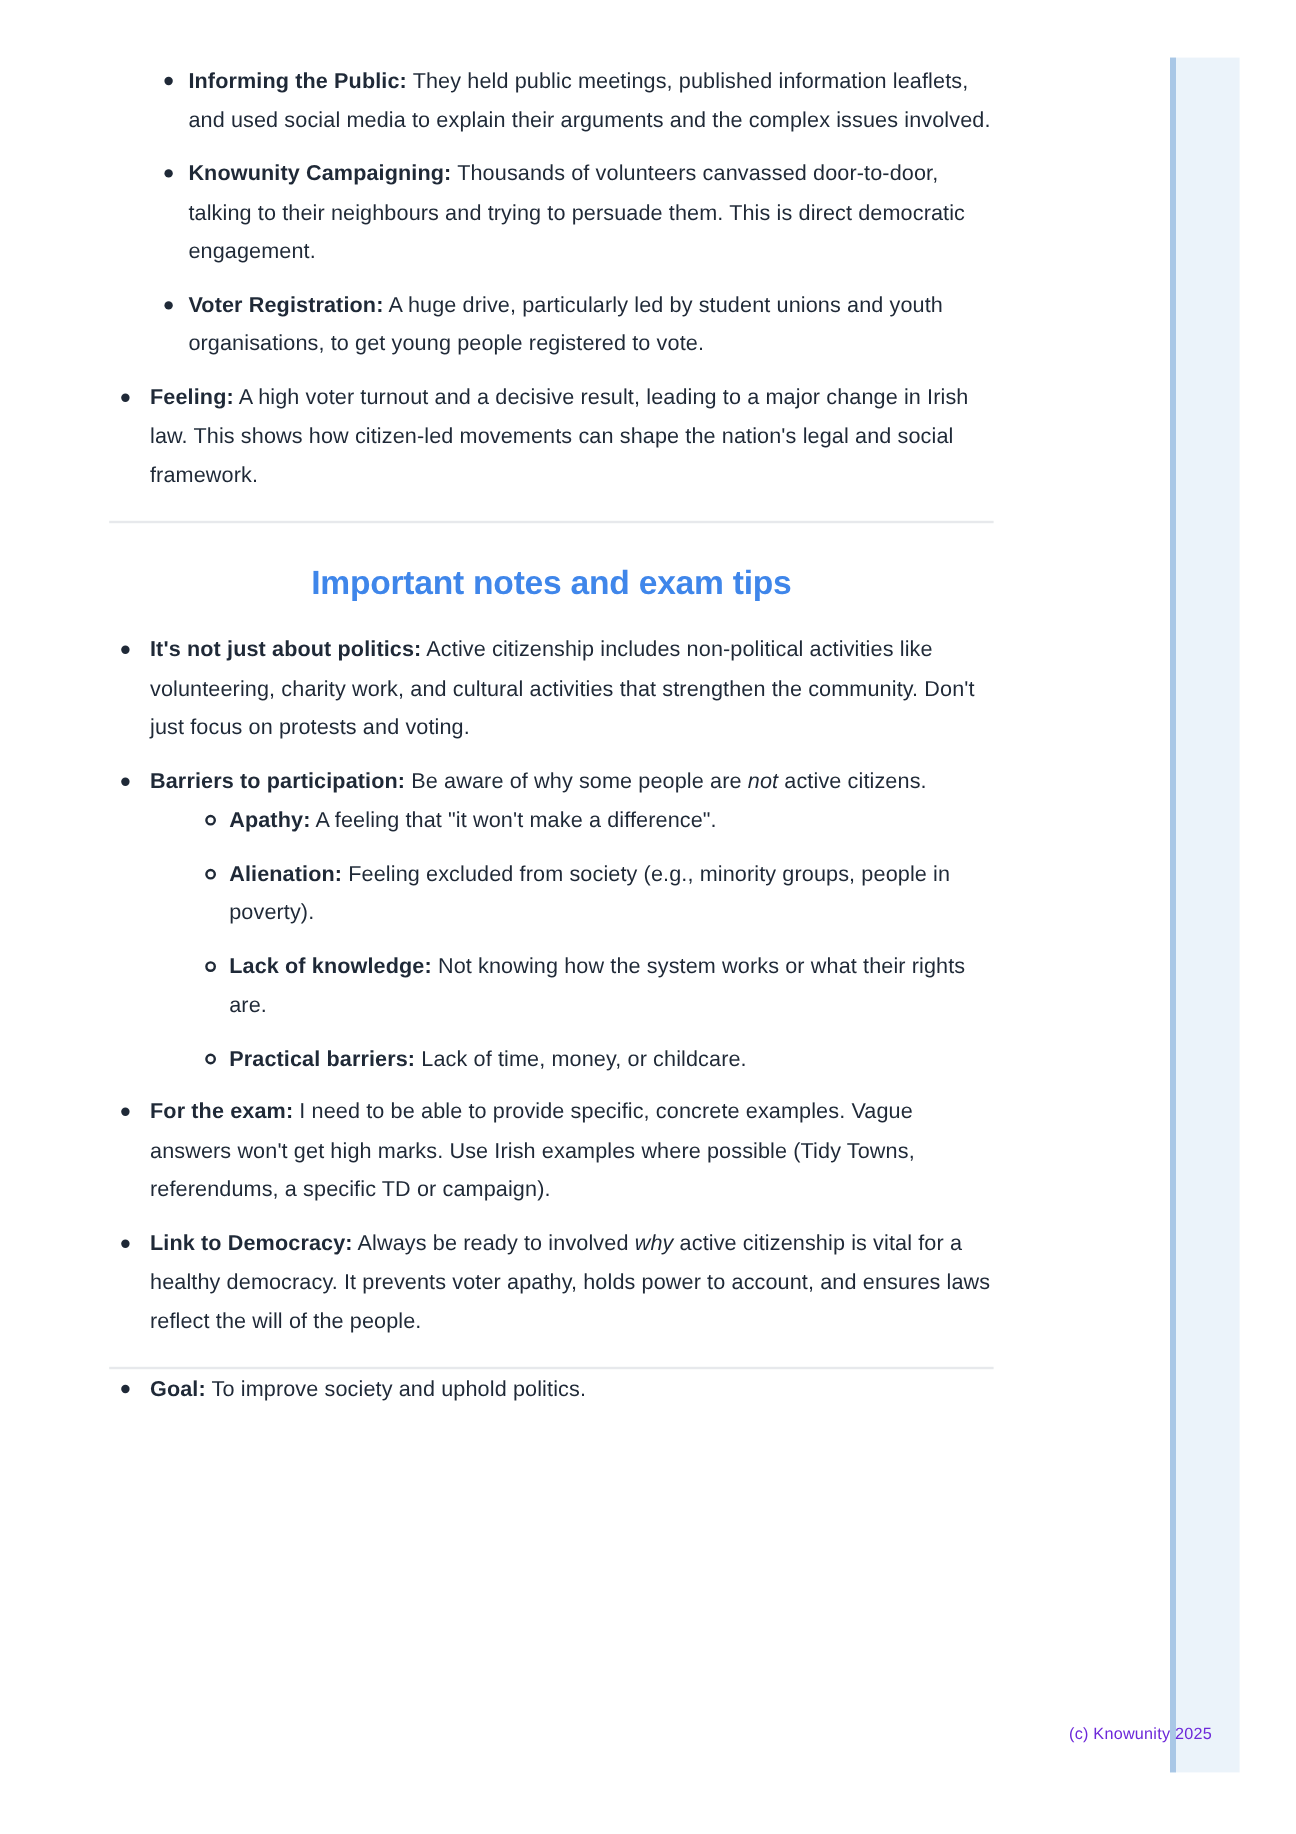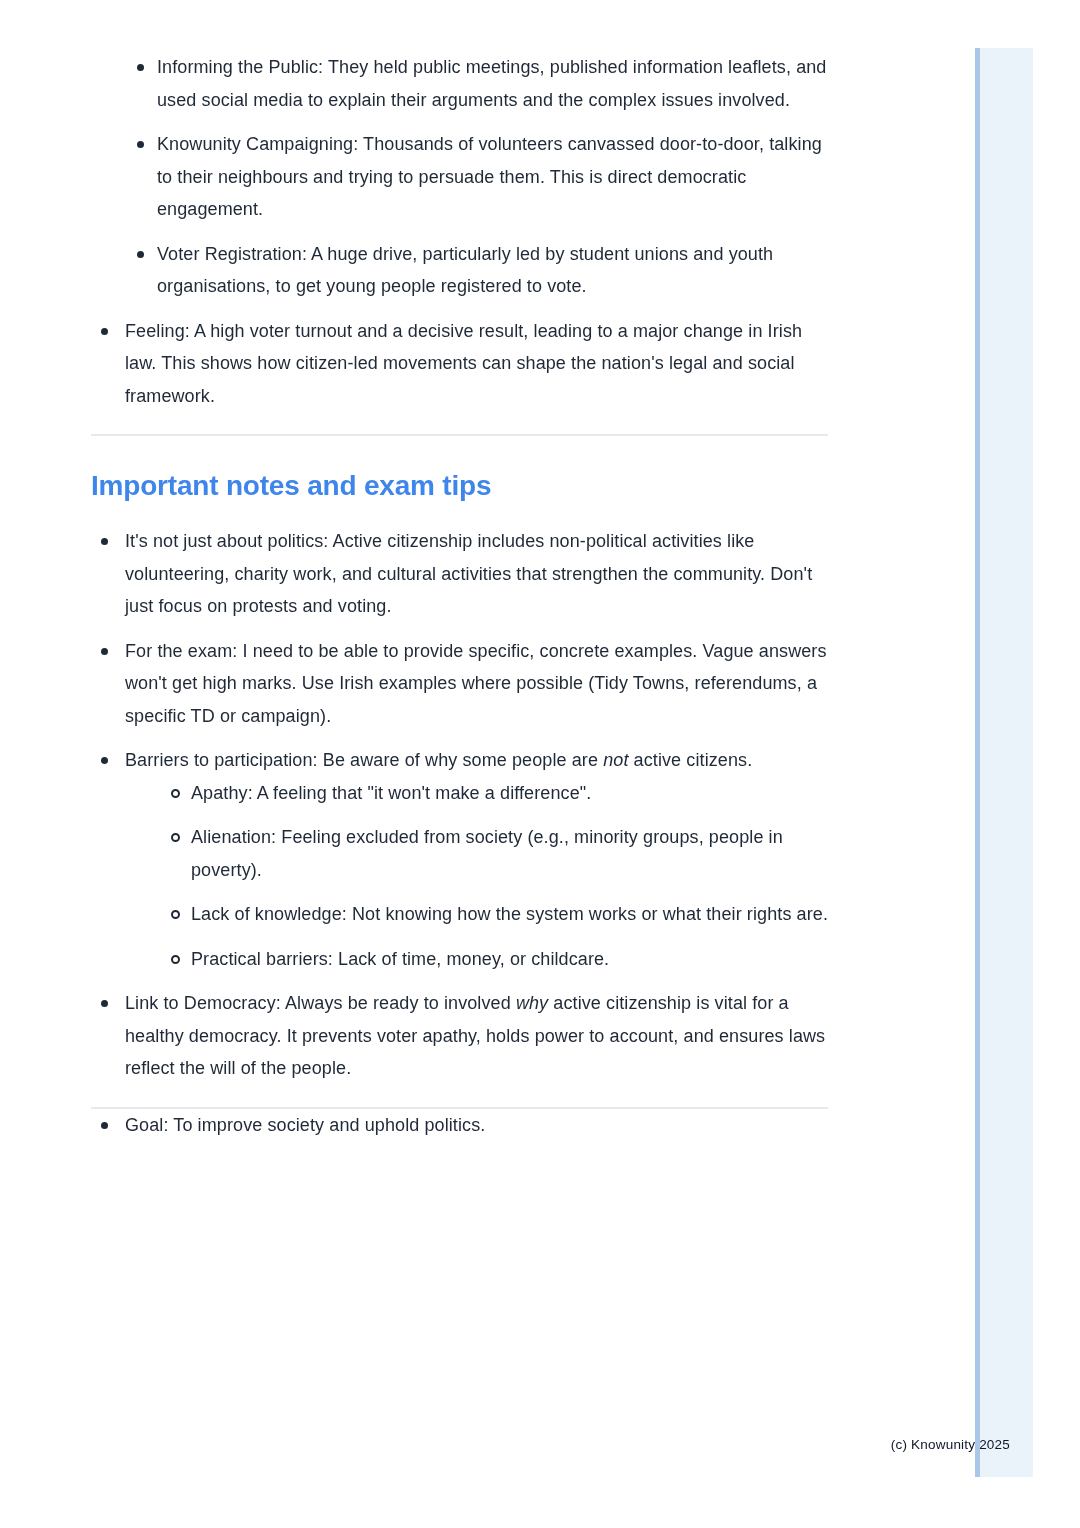--- a/index.html
+++ b/index.html
@@ -49,44 +49,45 @@
   }
   li.l2c { padding-left:66px; }
   li.l2c::before {
     content:""; position:absolute; left:46px; top:12px;
     width:5px; height:5px; border-radius:50%;
     background:transparent; border:2px solid #1f2937;
   }
 
   .top-sub-list { margin-bottom:10px; }
 
-  b.lead { font-weight:400; }
+  b.lead { font-weight:700; }
   i.em { font-style:italic; }
 
   hr.divider {
     border:none;
     border-top:2px solid #e7e9ec;
     margin:22px 0 0 0;
   }
 
   h2.section-heading {
     font-size:28px;
     line-height:34px;
     font-weight:700;
     color:#3f86ea;
     letter-spacing:-0.2px;
     margin:33px 0 22px 0;
+    text-align:center;
   }
 
   .footer {
     position:absolute;
     top:1437px; right:70px;
     font-size:13.5px;
     line-height:16px;
-    color:#0f172a;
+    color:#6d28d9;
     letter-spacing:0.2px;
     z-index:2;
     text-align:right;
   }
 </style>
 </head>
 <body>
 
 <div class="side-strip"></div>
 
@@ -117,24 +118,20 @@
   <hr class="divider">
 
   <h2 class="section-heading">Important notes and exam tips</h2>
 
   <ul class="list">
     <li class="l1">
       <b class="lead">It's not just about politics:</b>
       <span>Active citizenship includes non-political activities like volunteering, charity work, and cultural activities that strengthen the community. Don't just focus on protests and voting.</span>
     </li>
     <li class="l1">
-      <b class="lead">For the exam:</b>
-      <span>I need to be able to provide specific, concrete examples. Vague answers won't get high marks. Use Irish examples where possible (Tidy Towns, referendums, a specific TD or campaign).</span>
-    </li>
-    <li class="l1">
       <b class="lead">Barriers to participation:</b>
       <span>Be aware of why some people are</span>
       <i class="em">not</i>
       <span>active citizens.</span>
       <ul class="list sub-list">
         <li class="l2c">
           <b class="lead">Apathy:</b>
           <span>A feeling that "it won't make a difference".</span>
         </li>
         <li class="l2c">
@@ -145,20 +142,24 @@
           <b class="lead">Lack of knowledge:</b>
           <span>Not knowing how the system works or what their rights are.</span>
         </li>
         <li class="l2c">
           <b class="lead">Practical barriers:</b>
           <span>Lack of time, money, or childcare.</span>
         </li>
       </ul>
     </li>
     <li class="l1">
+      <b class="lead">For the exam:</b>
+      <span>I need to be able to provide specific, concrete examples. Vague answers won't get high marks. Use Irish examples where possible (Tidy Towns, referendums, a specific TD or campaign).</span>
+    </li>
+    <li class="l1">
       <b class="lead">Link to Democracy:</b>
       <span>Always be ready to involved</span>
       <i class="em">why</i>
       <span>active citizenship is vital for a healthy democracy. It prevents voter apathy, holds power to account, and ensures laws reflect the will of the people.</span>
     </li>
   </ul>
 
   <hr class="divider">
 
 

